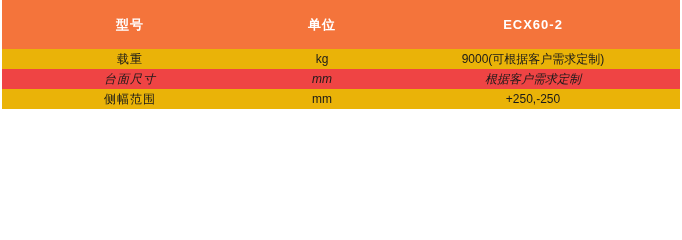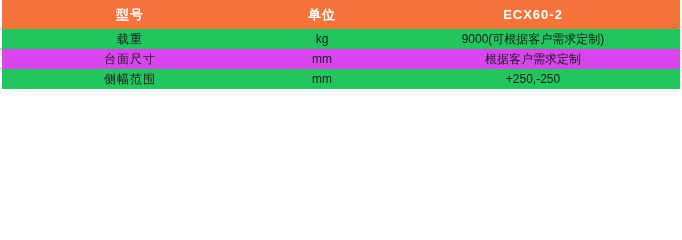--- a/index.html
+++ b/index.html
@@ -34,39 +34,39 @@
   table.spec-table col.col-value  { width: 294px; }
 
   thead tr.header-row th {
     background: #f4743b;
     color: #ffffff;
     font-size: 13px;
     font-weight: bold;
     text-align: center;
     height: 25px;
     line-height: 25px;
-    padding: 2px;
+    padding: 12px;
     border: 0;
     letter-spacing: 1px;
   }
 
   tbody tr td {
     height: 20px;
     line-height: 20px;
     padding: 0;
     border: 0;
     text-align: center;
     font-size: 12px;
     color: #1a1a1a;
     white-space: nowrap;
     overflow: hidden;
   }
 
-  tbody tr.row-odd td  { background: #22c55e; }
-  tbody tr.row-even td { background: #d946ef; }
+  tbody tr.row-odd td  { background: #eab308; }
+  tbody tr.row-even td { background: #ef4444; font-style: italic; }
 
   td.cell-name  { letter-spacing: 1px; }
   td.cell-unit  { letter-spacing: 0px; }
   td.cell-value { letter-spacing: 0px; }
 </style>
 </head>
 <body>
 
 <div id="spec-table-wrap">
   <table class="spec-table">

